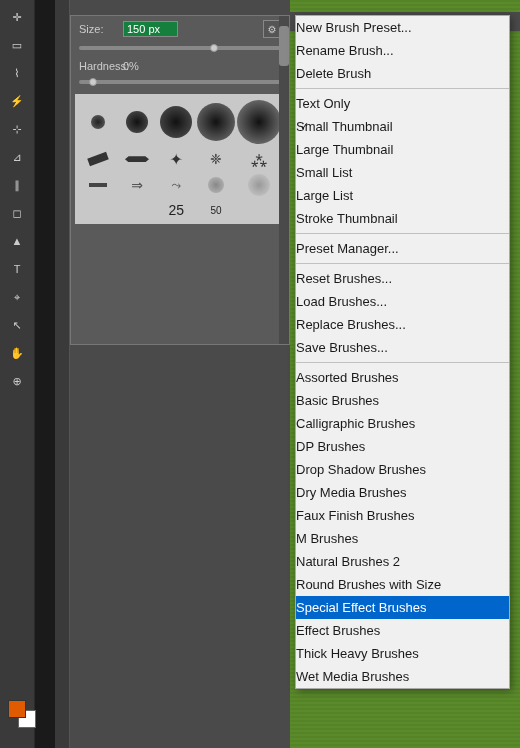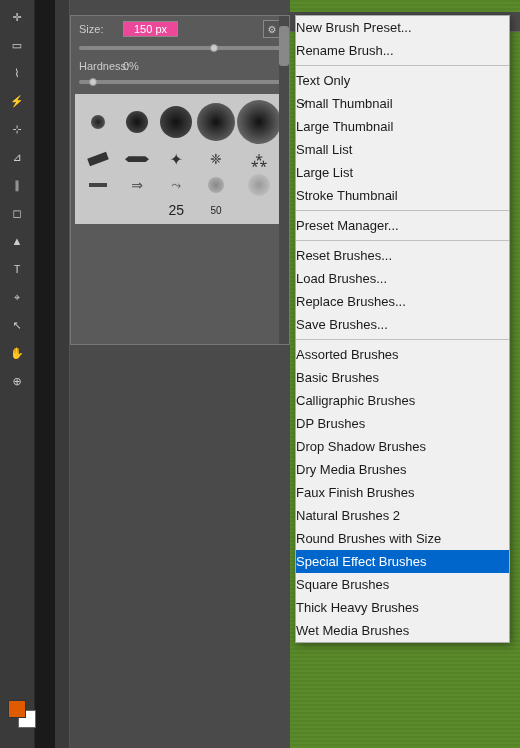--- a/index.html
+++ b/index.html
@@ -105,27 +105,27 @@
       padding: 4px 8px;
       gap: 4px;
       background: #5a5a5a;
     }
     .brush-size-label {
       color: #ccc;
       font-size: 11px;
       width: 40px;
     }
     .brush-size-input {
-      background: #ec4899;
+      background: #15803d;
       border: 1px solid #888;
       color: #fff;
       font-size: 11px;
       width: 55px;
       padding: 1px 3px;
-      text-align: center;
+      text-align: left;
     }
 
     .slider-container {
       padding: 2px 8px 4px;
       background: #5a5a5a;
     }
     .slider-track {
       height: 4px;
       background: #888;
       border-radius: 2px;
@@ -373,20 +373,23 @@
 </div>
 
 <div class="dropdown-menu">
 
   <div class="menu-item">
     <span>New Brush Preset...</span>
   </div>
   <div class="menu-item">
     <span>Rename Brush...</span>
   </div>
+  <div class="menu-item">
+    <span>Delete Brush</span>
+  </div>
   <div class="menu-separator"></div>
 
   <div class="menu-item">
     <span>Text Only</span>
   </div>
   <div class="menu-item checked">
     <span>Small Thumbnail</span>
   </div>
   <div class="menu-item">
     <span>Large Thumbnail</span>
@@ -436,30 +439,33 @@
   <div class="menu-item">
     <span>Drop Shadow Brushes</span>
   </div>
   <div class="menu-item">
     <span>Dry Media Brushes</span>
   </div>
   <div class="menu-item">
     <span>Faux Finish Brushes</span>
   </div>
   <div class="menu-item">
+    <span>M Brushes</span>
+  </div>
+  <div class="menu-item">
     <span>Natural Brushes 2</span>
   </div>
   <div class="menu-item">
     <span>Round Brushes with Size</span>
   </div>
   <div class="menu-item active">
     <span>Special Effect Brushes</span>
   </div>
   <div class="menu-item">
-    <span>Square Brushes</span>
+    <span>Effect Brushes</span>
   </div>
   <div class="menu-item">
     <span>Thick Heavy Brushes</span>
   </div>
   <div class="menu-item">
     <span>Wet Media Brushes</span>
   </div>
 
 </div>
 

